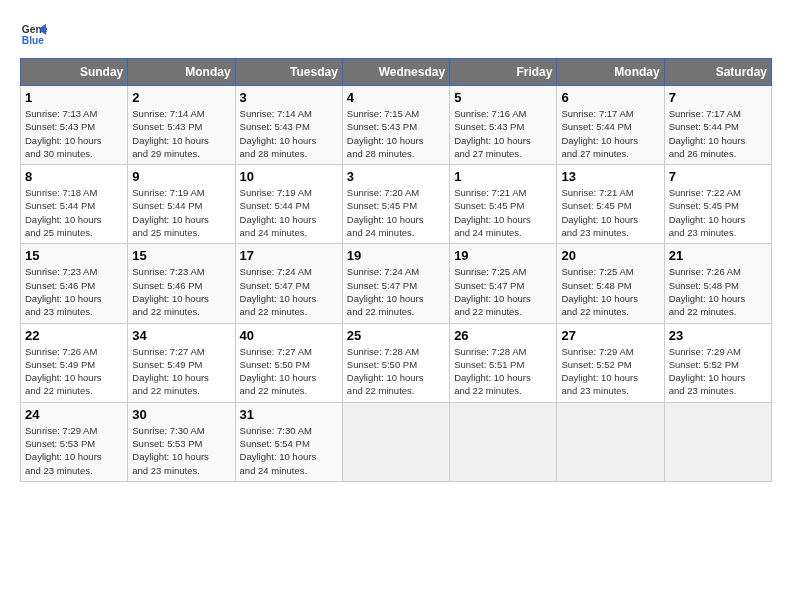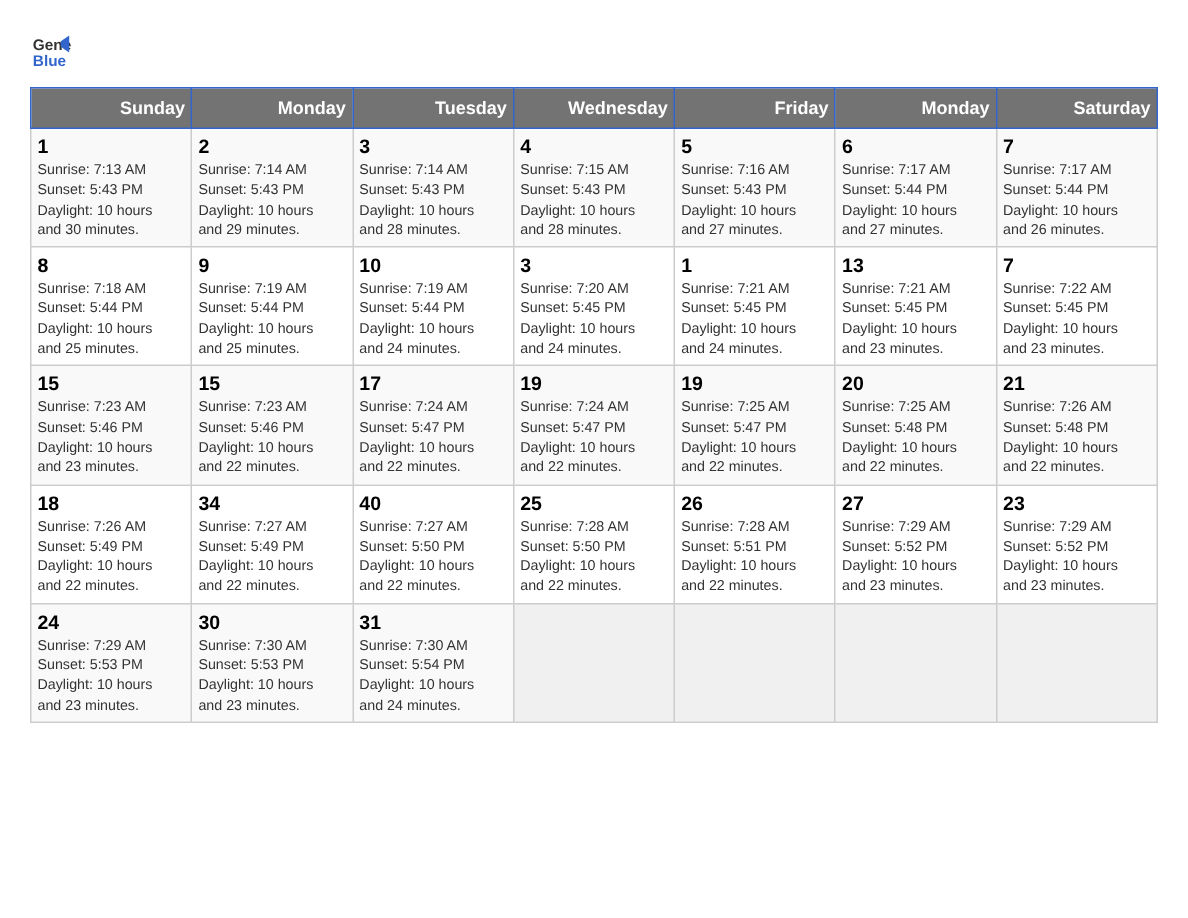--- a/index.html
+++ b/index.html
@@ -205,21 +205,21 @@
           <span class="day-number">20</span>
           <div class="cell-text">Sunrise: 7:25 AM<br>Sunset: 5:48 PM<br>Daylight: 10 hours<br>and 22 minutes.</div>
         </td>
         <td>
           <span class="day-number">21</span>
           <div class="cell-text">Sunrise: 7:26 AM<br>Sunset: 5:48 PM<br>Daylight: 10 hours<br>and 22 minutes.</div>
         </td>
       </tr>
       <tr>
         <td>
-          <span class="day-number">18</span>
+          <span class="day-number">22</span>
           <div class="cell-text">Sunrise: 7:26 AM<br>Sunset: 5:49 PM<br>Daylight: 10 hours<br>and 22 minutes.</div>
         </td>
         <td>
           <span class="day-number">34</span>
           <div class="cell-text">Sunrise: 7:27 AM<br>Sunset: 5:49 PM<br>Daylight: 10 hours<br>and 22 minutes.</div>
         </td>
         <td>
           <span class="day-number">40</span>
           <div class="cell-text">Sunrise: 7:27 AM<br>Sunset: 5:50 PM<br>Daylight: 10 hours<br>and 22 minutes.</div>
         </td>

